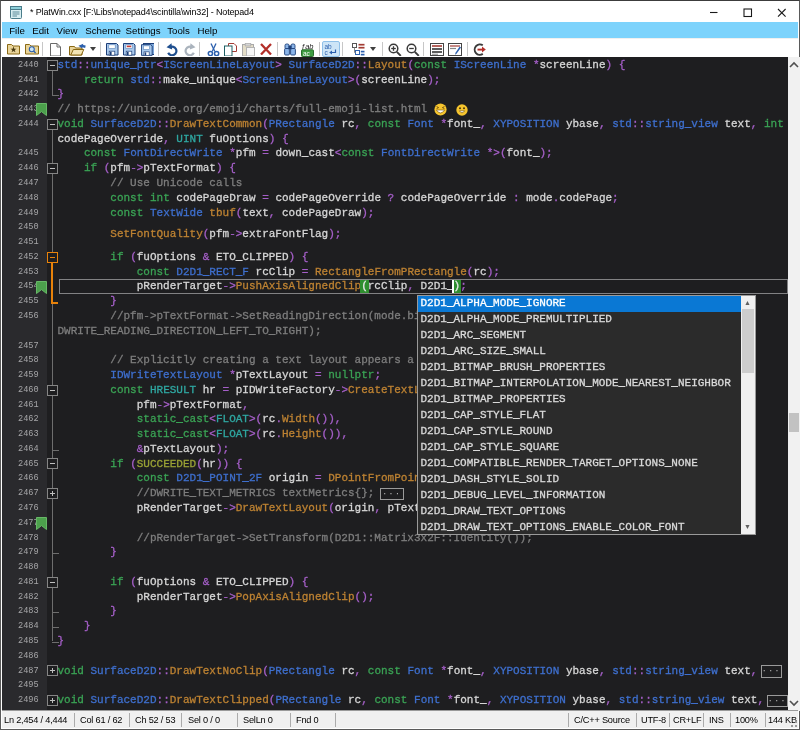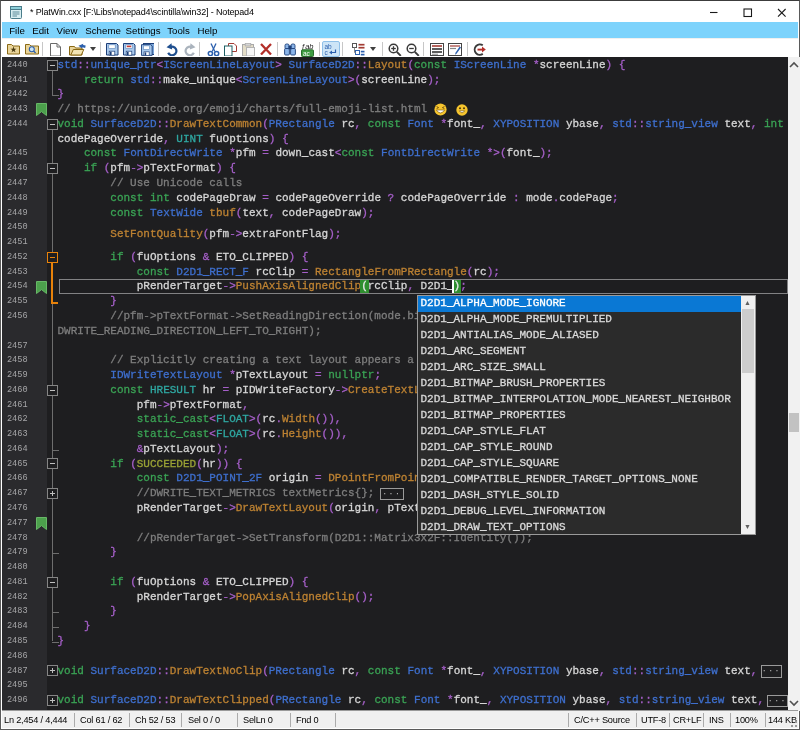--- a/index.html
+++ b/index.html
@@ -9,21 +9,21 @@
 #wbtns{position:absolute;right:2px;top:0}
 #menubar{position:absolute;left:1px;right:1px;top:21px;height:17px;background:#7dd3fc;border-bottom:1px solid #f0f0f0}
 #menubar span{position:absolute;top:3px;font-size:9.7px;color:#000}
 #toolbar{position:absolute;left:1px;right:1px;top:38px;height:18px;background:#fff}
 .tbi{position:absolute}
 .tsep{position:absolute;top:3px;width:1px;height:14px;background:#c7c7c7}
 .tcar{position:absolute;width:0;height:0;border-left:3.5px solid transparent;border-right:3.5px solid transparent;border-top:4px solid #404040}
 #wrapbtn{position:absolute;left:319.5px;top:1.5px;width:18px;height:16px;background:#cde5f7;border:1px solid #90c0e8;border-radius:2px}
 #editor{position:absolute;left:1px;top:56px;width:786px;height:654px;background:#1e1e20}
 #nummargin{position:absolute;left:0;top:0;width:45px;height:100%;background:#2a2a2d}
-.ln{position:absolute;left:0;width:30.5px;text-align:center;font:8.6px/14.772px "Liberation Mono",monospace;color:#a6a6a8}
+.ln{position:absolute;left:16px;width:30.5px;text-align:left;font:8.6px/14.772px "Liberation Mono",monospace;color:#a6a6a8}
 .cr{position:absolute;left:55.5px;font:11px/14.772px "Liberation Mono",monospace;color:#d6d6d6;white-space:pre;-webkit-text-stroke:0.3px}
 b{font-weight:normal;font-style:normal}
 .k{color:#3aa254}.t{color:#3e6fce}.w{color:#2fa8a2}.f{color:#bd8232}.o{color:#a55fc8}.c{color:#7d7d7d}.m{color:#9aa235}
 .bm{color:#e8e8e8;background:#2f8f2f;outline:1px solid #2f8f2f}
 .fb{position:absolute;left:44.5px;width:11px;height:11px;border:1px solid #858585;background:#1e1e20;z-index:3}
 .fb .h{position:absolute;left:2px;top:4px;width:5px;height:1px;background:#c0c0c0}
 .fb .v{position:absolute;left:4px;top:2px;width:1px;height:5px;background:#c0c0c0}
 .fbo{border-color:#e8820a}
 .fbo .h{background:#e8820a}
 .fl{position:absolute;left:49.5px;width:1px;background:#6e6e6e}
@@ -376,21 +376,20 @@
       </svg>
 <div class="fe" style="left:377.5px;top:431.1px;width:24px">···</div>
       <div class="fe" style="left:758.5px;top:608.4px;width:21px">···</div>
       <div class="fe" style="left:764.5px;top:637.9px;width:21px">···</div>
 <div class="clf" style="top:222.0px"></div>
       <div class="caret" style="left:450.3px;top:223.2px"></div>
 <div id="popup">
 <div id="poplist">
           <div class="pi sel">D2D1_ALPHA_MODE_IGNORE</div>
           <div class="pi">D2D1_ALPHA_MODE_PREMULTIPLIED</div>
-          <div class="pi">D2D1_ANTIALIAS_MODE_ALIASED</div>
           <div class="pi">D2D1_ARC_SEGMENT</div>
           <div class="pi">D2D1_ARC_SIZE_SMALL</div>
           <div class="pi">D2D1_BITMAP_BRUSH_PROPERTIES</div>
           <div class="pi">D2D1_BITMAP_INTERPOLATION_MODE_NEAREST_NEIGHBOR</div>
           <div class="pi">D2D1_BITMAP_PROPERTIES</div>
           <div class="pi">D2D1_CAP_STYLE_FLAT</div>
           <div class="pi">D2D1_CAP_STYLE_ROUND</div>
           <div class="pi">D2D1_CAP_STYLE_SQUARE</div>
           <div class="pi">D2D1_COMPATIBLE_RENDER_TARGET_OPTIONS_NONE</div>
           <div class="pi">D2D1_DASH_STYLE_SOLID</div>

